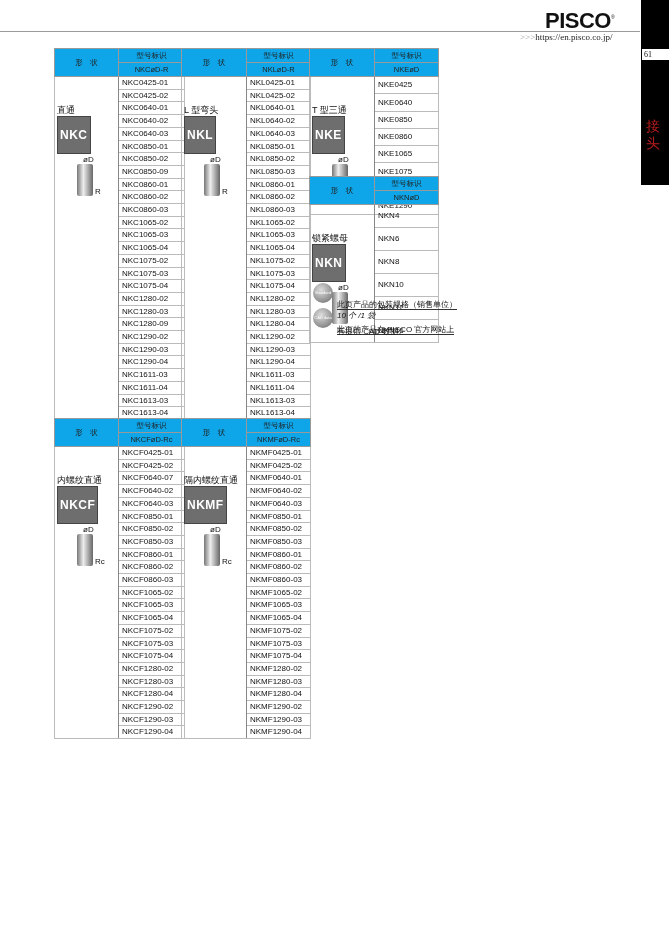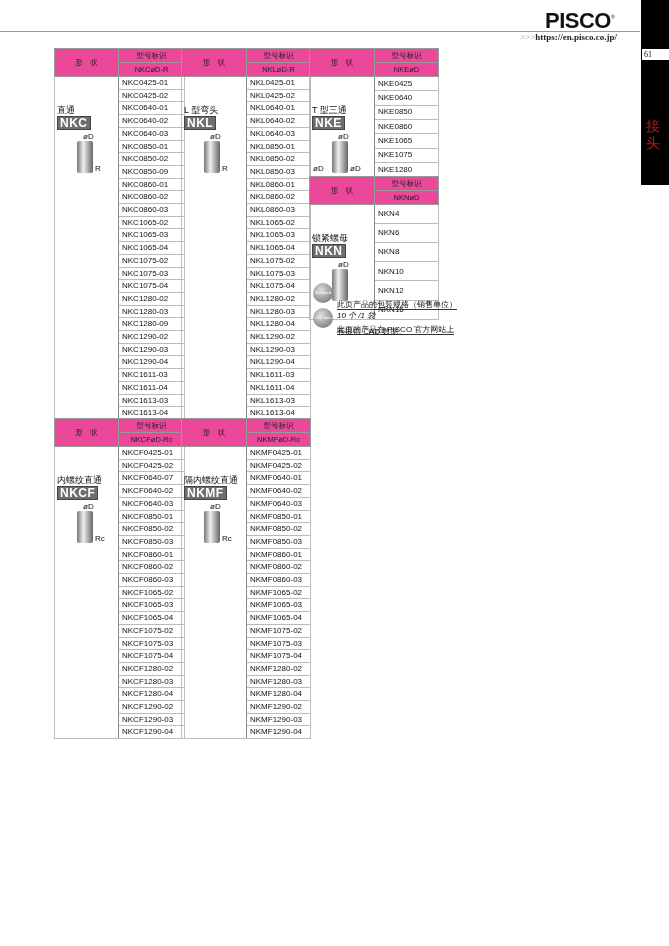--- a/index.html
+++ b/index.html
@@ -3,31 +3,31 @@
 <meta charset="utf-8">
 <style>
   html, body { margin:0; padding:0; }
   body { width:669px; height:946px; background:#fff; position:relative; overflow:hidden;
          font-family:"Liberation Sans","DejaVu Sans",sans-serif; color:#111; }
   .logo { position:absolute; left:545px; top:8px; font-size:22px; font-weight:bold; letter-spacing:-0.5px; color:#111; font-family:"Liberation Sans",sans-serif; }
   .logo sup { font-size:5px; font-weight:normal; position:relative; top:-1px; }
   .hline { position:absolute; left:0; top:31px; width:640px; height:1px; background:#999; }
   .url { position:absolute; left:520px; top:32px; font-size:9px; font-family:"Liberation Serif",serif; color:#222; }
   .url .chev { color:#999; }
-  .url b { font-weight:bold; }
+  .url b { font-weight:normal; }
   .sidebar { position:absolute; left:641px; top:0; width:28px; height:185px; background:#000; }
   .pagenum { position:absolute; left:641px; top:49px; width:28px; height:11px; background:#fff; font-size:8px; font-family:"Liberation Serif",serif; border-left:1px solid #000; box-sizing:border-box; padding-left:2px; line-height:11px; }
   .sidetext { position:absolute; left:646px; top:118px; color:#b91c1c; font-size:14px; line-height:17px; width:18px; font-family:"DejaVu Sans",sans-serif; }
 
   table.grp { position:absolute; border-collapse:collapse; font-size:8px; }
   table.grp td { border:1px solid #bbb; padding:0 3px; height:11.7px; line-height:11.7px; white-space:nowrap; }
-  table.grp th { background:#ec4899; font-weight:normal; font-size:7.5px; border:1px solid #999; color:#222; line-height:11px; padding:1px 0;text-align:center; }
+  table.grp th { background:#0ea5e9; font-weight:normal; font-size:7.5px; border:1px solid #999; color:#222; line-height:11px; padding:1px 0;text-align:center; }
   .shape { vertical-align:top; position:relative; padding:0 !important; border-right:1px solid #888 !important; }
   .shape-name { font-size:9px; padding-left:2px; display:block; line-height:12px;margin-top:27px; }
-  .badge { display:inline-block; background:#6e6e6e; color:#fff; font-weight:bold; font-size:12px; padding:0 2px; margin-left:2px; line-height:12px; letter-spacing:0.5px; border:1px solid #444; }
+  .badge { display:inline-block; background:#6e6e6e; color:#fff; font-weight:bold; font-size:12px; padding:12px 2px; margin-left:2px; line-height:12px; letter-spacing:0.5px; border:1px solid #444; }
   .lbl { position:absolute; font-size:8px; }
   .fit { position:absolute; background:linear-gradient(90deg,#777,#eee 40%,#aaa 70%,#666); border-radius:2px; }
   .note { position:absolute; left:313px; font-size:8px; line-height:11px; }
   .note .circ { position:absolute; left:0; width:20px; height:20px; border-radius:50%; background:radial-gradient(circle at 40% 35%,#ddd,#666); font-size:4px; color:#fff; text-align:center; line-height:20px; }
   .note .t { position:absolute; left:24px; white-space:nowrap;margin-top:16px; }
   .note .ul { border-bottom:1px solid #333; }
 </style>
 </head>
 <body>
 

